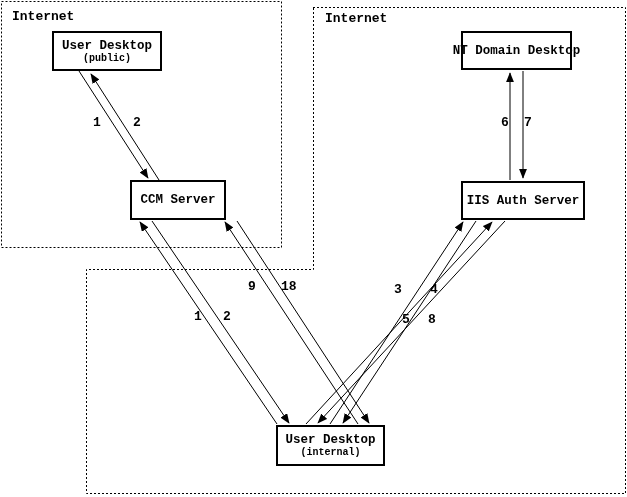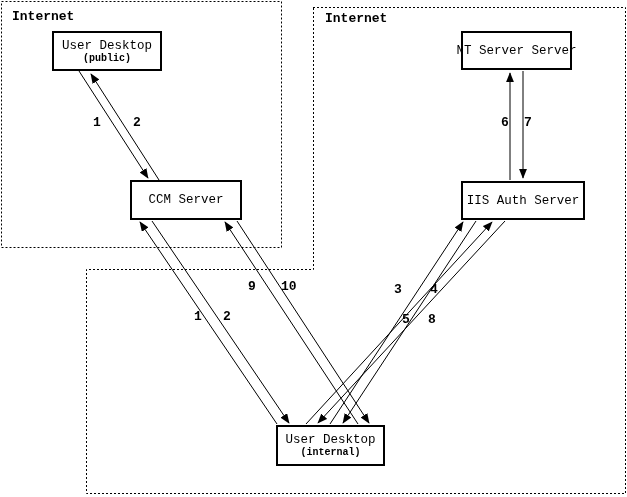--- a/index.html
+++ b/index.html
@@ -13,21 +13,21 @@
   .zone-label{
     position:absolute;font-size:13px;font-weight:bold;color:#000;
     white-space:nowrap;line-height:13px;
   }
   .node{
     position:absolute;background:#ffffff;border:2px solid #000;
     box-sizing:border-box;display:flex;flex-direction:column;
     align-items:center;justify-content:center;z-index:2;
   }
   .node-title{
-    font-size:12.5px;font-weight:normal;color:#000;white-space:nowrap;
+    font-size:12.5px;font-weight:bold;color:#000;white-space:nowrap;
     line-height:14px;
   }
   .node-subtitle{
     font-size:10px;font-weight:bold;color:#000;white-space:nowrap;
     line-height:11px;
   }
   .edge-label{
     position:absolute;font-size:13px;font-weight:bold;color:#000;
     white-space:nowrap;line-height:13px;z-index:3;
   }
@@ -65,45 +65,45 @@
   </svg>
 
   <span class="zone-label" style="left:12px;top:10px">Internet</span>
   <span class="zone-label" style="left:325px;top:12px">Internet</span>
 
   <div class="node" style="left:52px;top:31px;width:110px;height:40px">
     <div class="node-title">User Desktop</div>
     <div class="node-subtitle">(public)</div>
   </div>
 
-  <div class="node" style="left:130px;top:180px;width:112px;height:40px">
+  <div class="node" style="left:130px;top:180px;width:96px;height:40px">
     <div class="node-title">CCM Server</div>
   </div>
 
   <div class="node" style="left:461px;top:31px;width:111px;height:39px">
-    <div class="node-title">NT Server Server</div>
+    <div class="node-title">NT Domain Desktop</div>
   </div>
 
   <div class="node" style="left:461px;top:181px;width:124px;height:39px">
     <div class="node-title">IIS Auth Server</div>
   </div>
 
   <div class="node" style="left:276px;top:425px;width:109px;height:41px">
     <div class="node-title">User Desktop</div>
     <div class="node-subtitle">(internal)</div>
   </div>
 
   <span class="edge-label" style="left:93px;top:116px">1</span>
   <span class="edge-label" style="left:133px;top:116px">2</span>
 
   <span class="edge-label" style="left:194px;top:310px">1</span>
   <span class="edge-label" style="left:223px;top:310px">2</span>
 
   <span class="edge-label" style="left:248px;top:280px">9</span>
-  <span class="edge-label" style="left:281px;top:280px">10</span>
+  <span class="edge-label" style="left:281px;top:280px">18</span>
 
   <span class="edge-label" style="left:394px;top:283px">3</span>
   <span class="edge-label" style="left:430px;top:283px">4</span>
 
   <span class="edge-label" style="left:402px;top:313px">5</span>
   <span class="edge-label" style="left:428px;top:313px">8</span>
 
   <span class="edge-label" style="left:501px;top:116px">6</span>
   <span class="edge-label" style="left:524px;top:116px">7</span>
 

